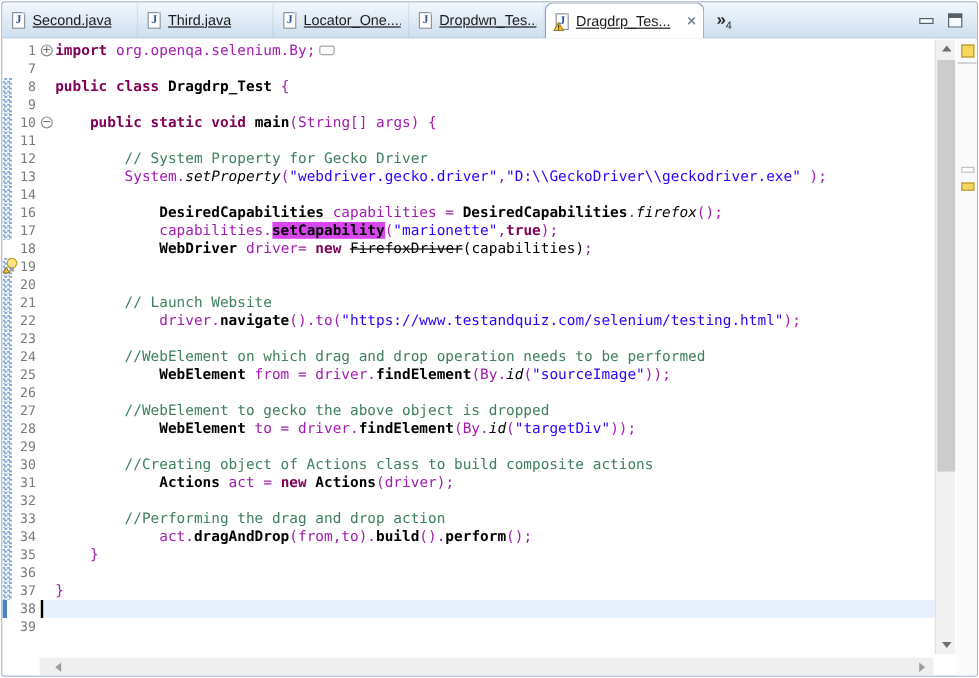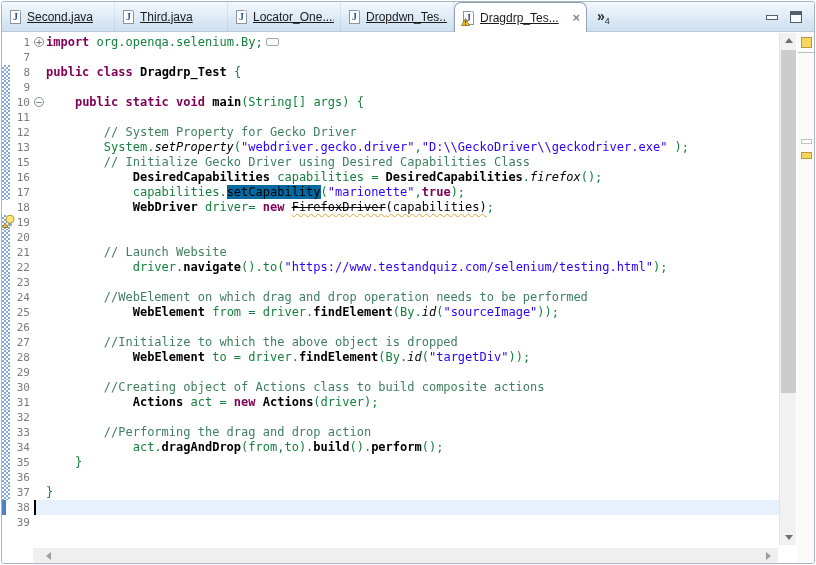--- a/index.html
+++ b/index.html
@@ -43,28 +43,28 @@
   .line.current .lbody { background:#e6f1fd; }
   .fold { width:12px; flex:none; position:relative; }
   .foldmark { position:absolute; top:2px; left:0; width:10px; height:10px; border:1px solid #868e96;
               border-radius:50%; background:#fff; color:#555; font-size:9px; line-height:8px;
               text-align:center; font-family:"DejaVu Sans", sans-serif; cursor:pointer; }
   .ltext { flex:none; }
   .caret { position:absolute; left:0; top:0; width:2px; height:15px; background:#000; }
   .collapsedbox { display:inline-block; width:13px; height:8px; border:1px solid #a8a8a8;
                   border-radius:2px; margin-left:3px; background:#fbfbfb; }
 
-  .tp { color:#15803d; }
+  .tp { color:#a21caf; }
   .tk { color:#7f0055; font-weight:bold;text-align:center; }
   .ts { color:#2a00ff; }
   .tc { color:#3f7f5f; }
   .ti { font-style:italic; color:#000; }
   .tb { font-weight:bold; color:#000;text-align:right; }
-  .tocc { background:#0369a1; color:#000; }
-  .twv { text-decoration:underline; text-decoration-style:wavy; text-decoration-color:#e0a437;
+  .tocc { background:#d946ef; color:#000;font-weight:bold; }
+  .twv { text-decoration-style:wavy; text-decoration-color:#e0a437;
          text-decoration-thickness:1px; text-underline-offset:2px; }
   .tstrike { text-decoration:line-through; text-decoration-thickness:1px; }
 
   .bulb { position:absolute; left:0; top:181px; width:15px; height:15px; z-index:3; }
 
   
   .vscroll { position:absolute; left:777px; top:0; width:17px; height:512px; background:#f1f1f1;
              border-left:1px solid #e3e3e3; }
   .sbtn { position:absolute; left:0; width:17px; height:15px; display:flex; align-items:center; justify-content:center; }
   .sbtn.up { top:0; } .sbtn.down { bottom:0; }
@@ -125,33 +125,33 @@
   <div class="editor">
     <div class="code-lines" id="code-mount">
         <div class="line"><span class="qd"></span><span class="num">1</span><span class="lbody"><span class="fold"><span class="foldmark">+</span></span><span class="ltext"><span class="tk">import</span><span class="tp"> org.openqa.selenium.By;</span><span class="collapsedbox"></span></span></span></div>
         <div class="line"><span class="qd"></span><span class="num">7</span><span class="lbody"><span class="fold"></span><span class="ltext"></span></span></div>
         <div class="line"><span class="qd hatch"></span><span class="num">8</span><span class="lbody"><span class="fold"></span><span class="ltext"><span class="tk">public</span><span class="tp"> </span><span class="tk">class</span><span class="tp"> </span><span class="tb">Dragdrp_Test</span><span class="tp"> {</span></span></span></div>
         <div class="line"><span class="qd hatch"></span><span class="num">9</span><span class="lbody"><span class="fold"></span><span class="ltext"></span></span></div>
         <div class="line"><span class="qd hatch"></span><span class="num">10</span><span class="lbody"><span class="fold"><span class="foldmark">−</span></span><span class="ltext"><span class="tp">    </span><span class="tk">public</span><span class="tp"> </span><span class="tk">static</span><span class="tp"> </span><span class="tk">void</span><span class="tp"> </span><span class="tb">main</span><span class="tp">(String[] args) {</span></span></span></div>
         <div class="line"><span class="qd hatch"></span><span class="num">11</span><span class="lbody"><span class="fold"></span><span class="ltext"></span></span></div>
         <div class="line"><span class="qd hatch"></span><span class="num">12</span><span class="lbody"><span class="fold"></span><span class="ltext"><span class="tc">        // System Property for Gecko Driver</span></span></span></div>
         <div class="line"><span class="qd hatch"></span><span class="num">13</span><span class="lbody"><span class="fold"></span><span class="ltext"><span class="tp">        System.</span><span class="ti">setProperty</span><span class="tp">(</span><span class="ts">"webdriver.gecko.driver"</span><span class="tp">,</span><span class="ts">"D:\\GeckoDriver\\geckodriver.exe"</span><span class="tp"> );</span></span></span></div>
-        <div class="line"><span class="qd hatch"></span><span class="num">15</span><span class="lbody"><span class="fold"></span><span class="ltext"><span class="tc">        // Initialize Gecko Driver using Desired Capabilities Class</span></span></span></div>
+        <div class="line"><span class="qd hatch"></span><span class="num">14</span><span class="lbody"><span class="fold"></span><span class="ltext"></span></span></div>
         <div class="line"><span class="qd hatch"></span><span class="num">16</span><span class="lbody"><span class="fold"></span><span class="ltext"><span class="tp">            </span><span class="tb">DesiredCapabilities</span><span class="tp"> capabilities = </span><span class="tb">DesiredCapabilities</span><span class="tp">.</span><span class="ti">firefox</span><span class="tp">();</span></span></span></div>
         <div class="line"><span class="qd hatch"></span><span class="num">17</span><span class="lbody"><span class="fold"></span><span class="ltext"><span class="tp">            capabilities.</span><span class="tocc">setCapability</span><span class="tp">(</span><span class="ts">"marionette"</span><span class="tp">,</span><span class="tk">true</span><span class="tp">);</span></span></span></div>
         <div class="line"><span class="qd"></span><span class="num">18</span><span class="lbody"><span class="fold"></span><span class="ltext"><span class="tp">            </span><span class="tb">WebDriver</span><span class="tp"> driver= </span><span class="tk">new</span><span class="tp"> </span><span class="twv"><span class="tstrike">FirefoxDriver</span></span><span class="twv">(capabilities)</span><span class="tp">;</span></span></span></div>
         <div class="line"><span class="qd hatch"></span><span class="num">19</span><span class="lbody"><span class="fold"></span><span class="ltext"></span></span></div>
         <div class="line"><span class="qd hatch"></span><span class="num">20</span><span class="lbody"><span class="fold"></span><span class="ltext"></span></span></div>
         <div class="line"><span class="qd hatch"></span><span class="num">21</span><span class="lbody"><span class="fold"></span><span class="ltext"><span class="tc">        // Launch Website</span></span></span></div>
         <div class="line"><span class="qd hatch"></span><span class="num">22</span><span class="lbody"><span class="fold"></span><span class="ltext"><span class="tp">            driver.</span><span class="tb">navigate</span><span class="tp">().to(</span><span class="ts">"https://www.testandquiz.com/selenium/testing.html"</span><span class="tp">);</span></span></span></div>
         <div class="line"><span class="qd hatch"></span><span class="num">23</span><span class="lbody"><span class="fold"></span><span class="ltext"></span></span></div>
         <div class="line"><span class="qd hatch"></span><span class="num">24</span><span class="lbody"><span class="fold"></span><span class="ltext"><span class="tc">        //WebElement on which drag and drop operation needs to be performed</span></span></span></div>
         <div class="line"><span class="qd hatch"></span><span class="num">25</span><span class="lbody"><span class="fold"></span><span class="ltext"><span class="tp">            </span><span class="tb">WebElement</span><span class="tp"> from = driver.</span><span class="tb">findElement</span><span class="tp">(By.</span><span class="ti">id</span><span class="tp">(</span><span class="ts">"sourceImage"</span><span class="tp">));</span></span></span></div>
         <div class="line"><span class="qd hatch"></span><span class="num">26</span><span class="lbody"><span class="fold"></span><span class="ltext"></span></span></div>
-        <div class="line"><span class="qd hatch"></span><span class="num">27</span><span class="lbody"><span class="fold"></span><span class="ltext"><span class="tc">        //Initialize to which the above object is dropped</span></span></span></div>
+        <div class="line"><span class="qd hatch"></span><span class="num">27</span><span class="lbody"><span class="fold"></span><span class="ltext"><span class="tc">        //WebElement to gecko the above object is dropped</span></span></span></div>
         <div class="line"><span class="qd hatch"></span><span class="num">28</span><span class="lbody"><span class="fold"></span><span class="ltext"><span class="tp">            </span><span class="tb">WebElement</span><span class="tp"> to = driver.</span><span class="tb">findElement</span><span class="tp">(By.</span><span class="ti">id</span><span class="tp">(</span><span class="ts">"targetDiv"</span><span class="tp">));</span></span></span></div>
         <div class="line"><span class="qd hatch"></span><span class="num">29</span><span class="lbody"><span class="fold"></span><span class="ltext"></span></span></div>
         <div class="line"><span class="qd hatch"></span><span class="num">30</span><span class="lbody"><span class="fold"></span><span class="ltext"><span class="tc">        //Creating object of Actions class to build composite actions</span></span></span></div>
         <div class="line"><span class="qd hatch"></span><span class="num">31</span><span class="lbody"><span class="fold"></span><span class="ltext"><span class="tp">            </span><span class="tb">Actions</span><span class="tp"> act = </span><span class="tk">new</span><span class="tp"> </span><span class="tb">Actions</span><span class="tp">(driver);</span></span></span></div>
         <div class="line"><span class="qd hatch"></span><span class="num">32</span><span class="lbody"><span class="fold"></span><span class="ltext"></span></span></div>
         <div class="line"><span class="qd hatch"></span><span class="num">33</span><span class="lbody"><span class="fold"></span><span class="ltext"><span class="tc">        //Performing the drag and drop action</span></span></span></div>
         <div class="line"><span class="qd hatch"></span><span class="num">34</span><span class="lbody"><span class="fold"></span><span class="ltext"><span class="tp">            act.</span><span class="tb">dragAndDrop</span><span class="tp">(from,to).</span><span class="tb">build</span><span class="tp">().</span><span class="tb">perform</span><span class="tp">();</span></span></span></div>
         <div class="line"><span class="qd hatch"></span><span class="num">35</span><span class="lbody"><span class="fold"></span><span class="ltext"><span class="tp">    }</span></span></span></div>
         <div class="line"><span class="qd hatch"></span><span class="num">36</span><span class="lbody"><span class="fold"></span><span class="ltext"></span></span></div>
         <div class="line"><span class="qd hatch"></span><span class="num">37</span><span class="lbody"><span class="fold"></span><span class="ltext"><span class="tp">}</span></span></span></div>

